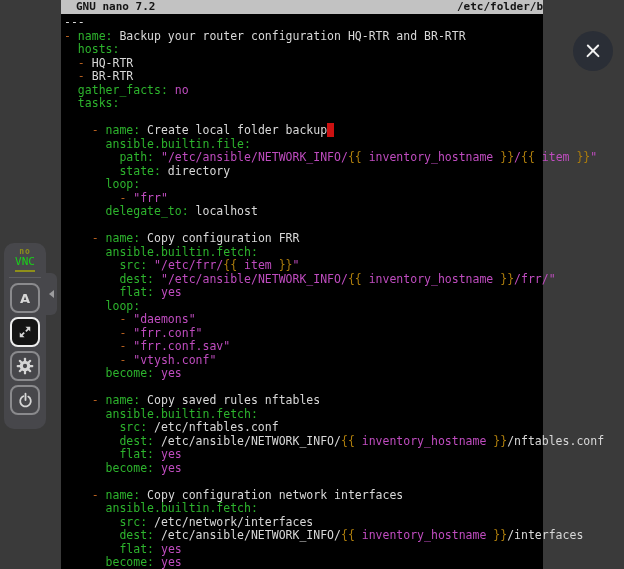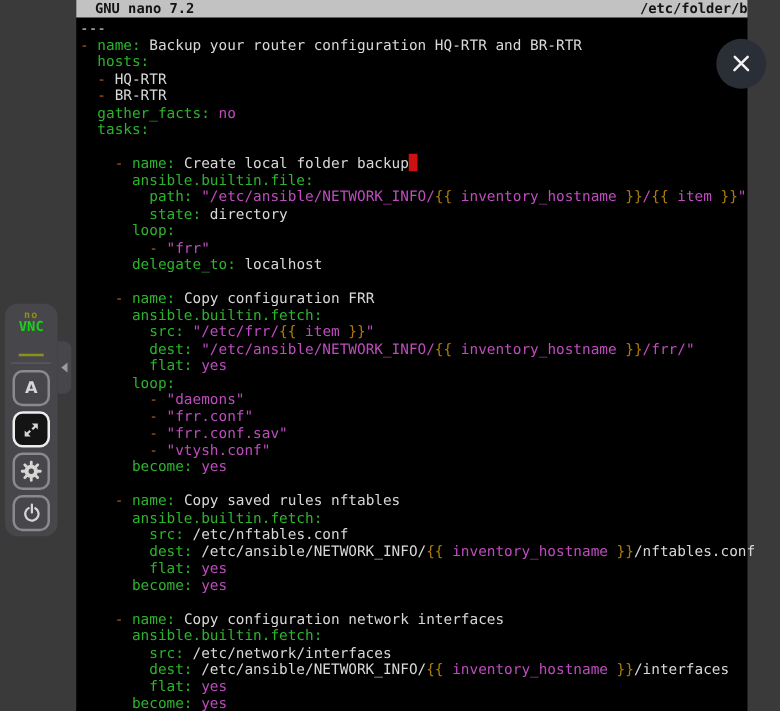--- a/index.html
+++ b/index.html
@@ -1,40 +1,40 @@
 <!DOCTYPE html>
 <html style="--desktop-bg: #3a3a3a; --terminal-bg: #000000; --titlebar-bg: #c2c2c2; --titlebar-fg: #141414; --yaml-plain: #d8d8d8; --yaml-key: #2db42d; --yaml-string: #bf4cbf; --yaml-brace: #ad7d0c; --yaml-dash: #b45f1f; --cursor: #cc1111; --panel-bg: #47474b; --panel-icon: #d6d6d6; --logo-no: #8f8f1a; --logo-vnc: #1ad11a; --close-bg: #2a2e36; --close-fg: #f2f2f2;"><head>
 <meta charset="utf-8">
 <style>
   html,body{margin:0;padding:0;background:#2f2f2f;}
   #app{position:relative;width:624px;height:569px;overflow:hidden;background:var(--desktop-bg,#3a3a3a);
        font-family:"DejaVu Sans Mono","Liberation Mono",monospace;}
 
   
-  .terminal{position:absolute;left:61px;top:0;width:537px;height:569px;background:var(--terminal-bg,#000);}
+  .terminal{position:absolute;left:61px;top:0;width:482px;height:569px;background:var(--terminal-bg,#000);}
   .titlebar{height:14px;line-height:14px;background:var(--titlebar-bg,#c2c2c2);color:var(--titlebar-fg,#141414);
             font-size:11px;font-weight:bold;display:flex;justify-content:space-between;
             padding-left:15px;white-space:pre;overflow:hidden;}
   .titlebar .right{overflow:hidden;}
   .code{padding:2px 0 0 3px;font-size:11.5px;line-height:13.5px;white-space:pre;}
   .line{height:13.5px;}
   .tok-plain {color:var(--yaml-plain,#d8d8d8);}
   .tok-key   {color:var(--yaml-key,#2db42d);}
   .tok-string{color:var(--yaml-string,#bf4cbf);}
   .tok-brace {color:var(--yaml-brace,#ad7d0c);}
   .tok-dash  {color:var(--yaml-dash,#b45f1f);}
   .tok-cursor{background:var(--cursor,#cc1111);color:transparent;}
 
   
   .vnc-panel{position:absolute;left:4px;top:243px;width:42px;height:186px;background:var(--panel-bg,#47474b);
              border-radius:10px;display:flex;flex-direction:column;align-items:center;padding-top:5px;box-sizing:border-box;}
   .logo{text-align:center;line-height:1;margin-bottom:3px;}
   .logo .no{display:block;color:var(--logo-no,#8f8f1a);font-size:8px;font-weight:bold;letter-spacing:1px;}
-  .logo .vnc{display:block;color:var(--logo-vnc,#1ad11a);font-size:11px;font-weight:bold;
-             border-bottom:2px solid var(--logo-no,#8f8f1a);padding-bottom:16px;}
+  .logo .vnc{display:block;color:var(--logo-vnc,#1ad11a);font-size:11px;font-weight:normal;
+             border-bottom:2px solid var(--logo-no,#8f8f1a);padding-bottom:3px;}
   .vnc-sep{width:32px;height:1px;background:#5e5e62;margin:2px 0 5px;}
   .vbtn{width:30px;height:30px;box-sizing:border-box;border:2px solid #8a8a8d;border-radius:8px;
         background:transparent;margin-bottom:4px;display:flex;align-items:center;justify-content:center;
         color:var(--panel-icon,#d6d6d6);padding:0;cursor:pointer;}
   .vbtn.active{background:#141414;border-color:#ededed;}
   .glyphA{font-size:13px;font-weight:bold;font-family:"DejaVu Sans","Liberation Sans",sans-serif;}
 
   .handle{position:absolute;left:46px;top:273px;width:11px;height:42px;background:var(--panel-bg,#47474b);
           border-radius:0 6px 6px 0;display:flex;align-items:center;justify-content:center;cursor:pointer;}
   .handle-arrow{width:0;height:0;border-top:4px solid transparent;border-bottom:4px solid transparent;

